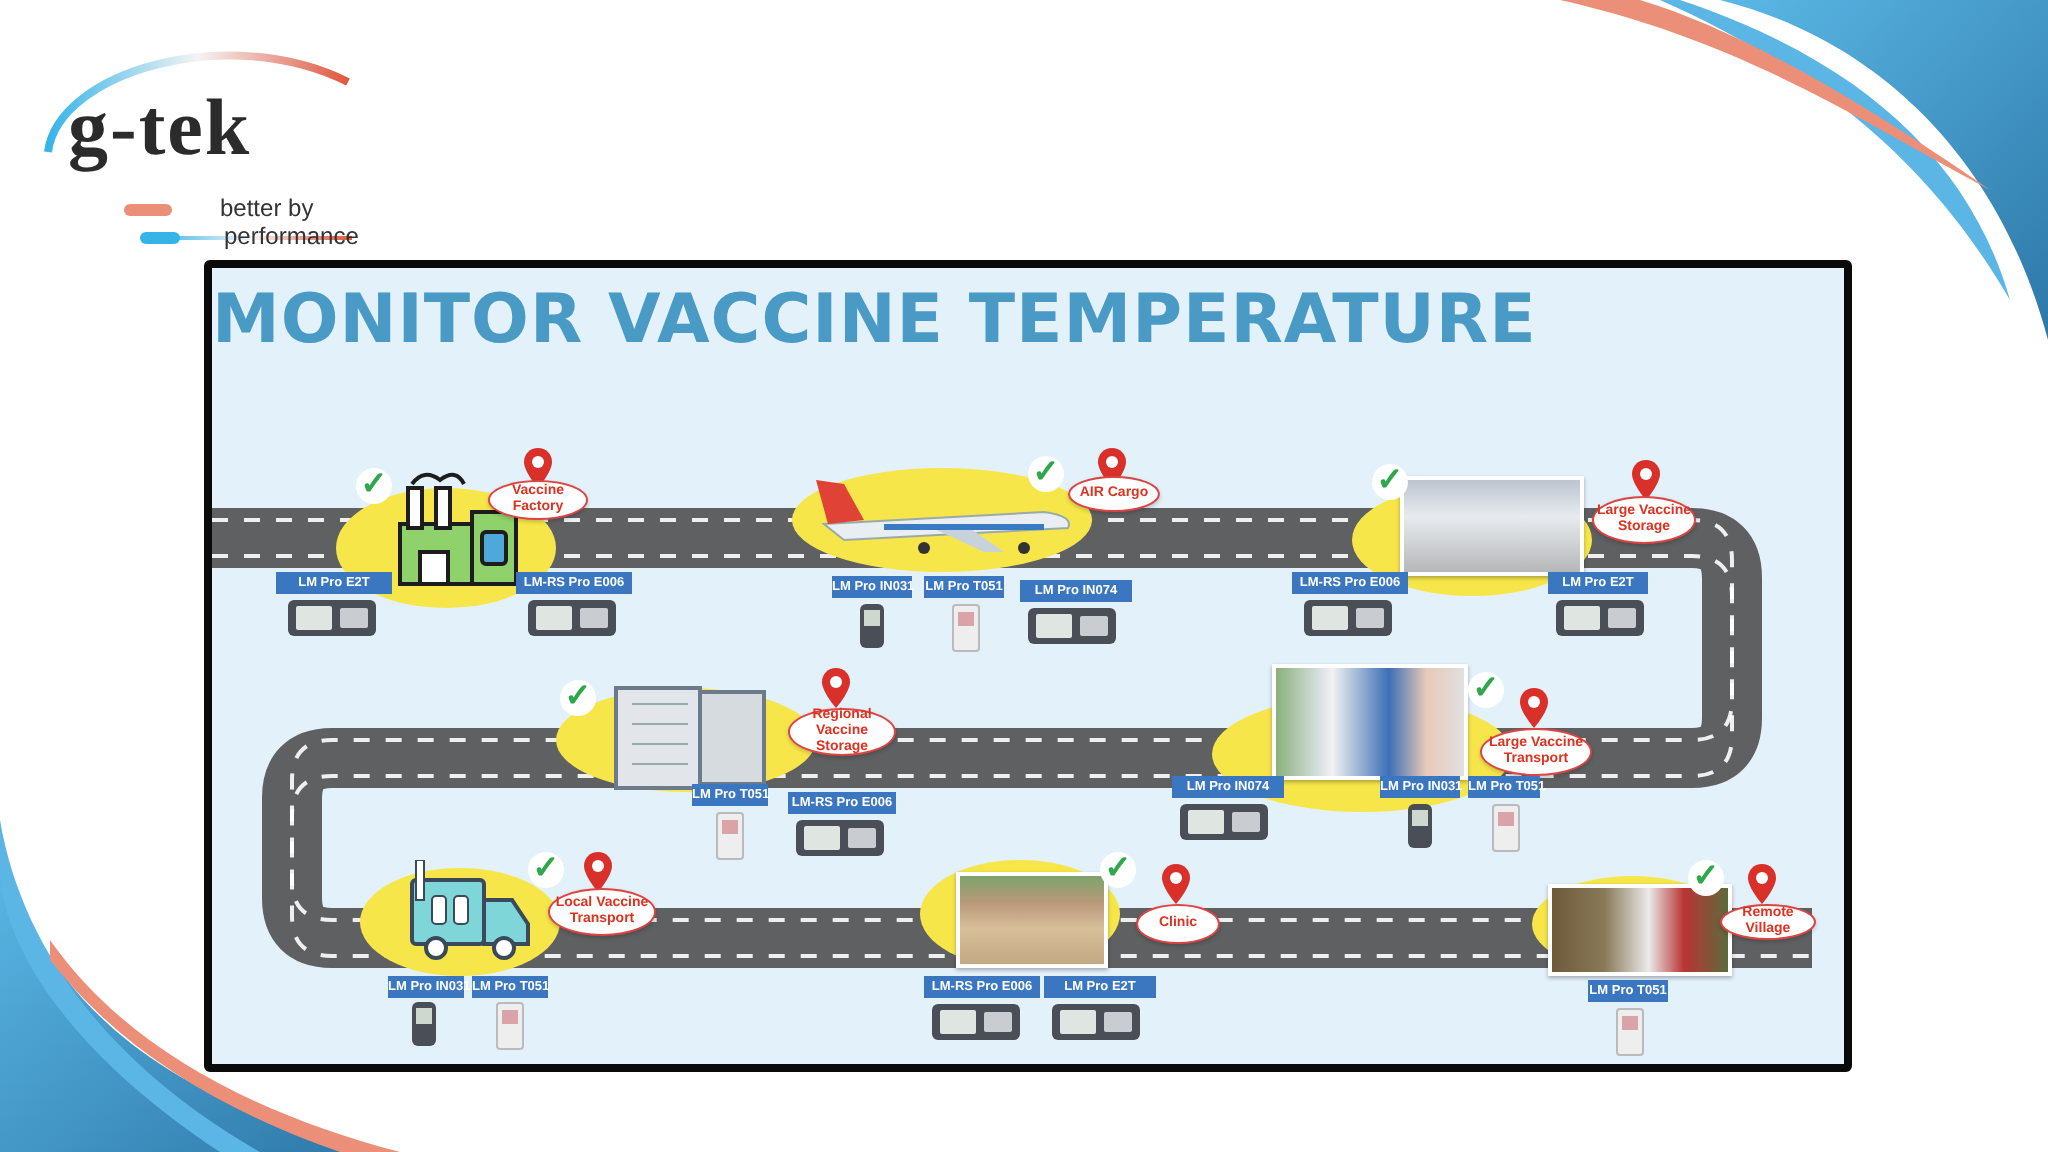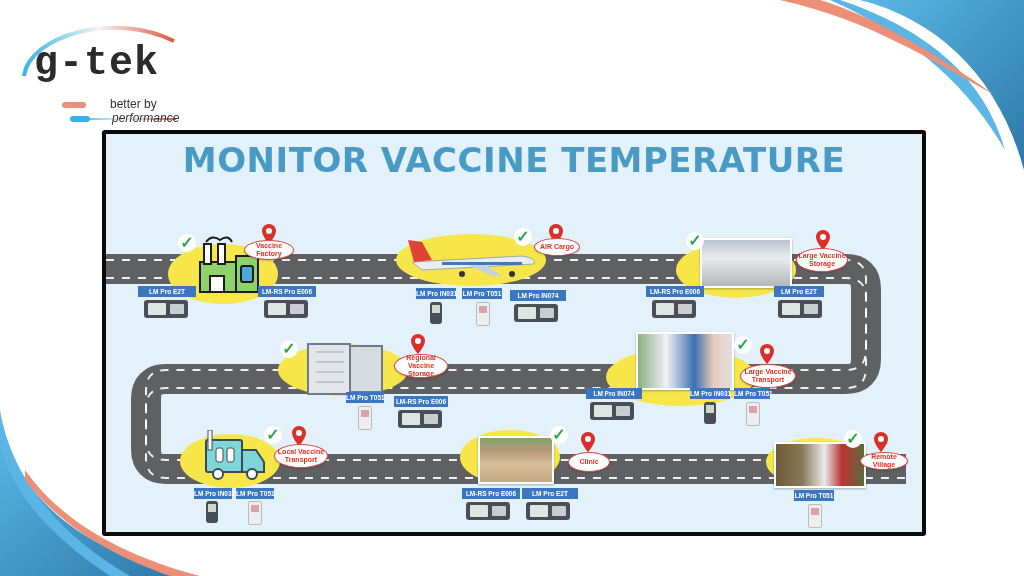--- a/index.html
+++ b/index.html
@@ -1,27 +1,27 @@
 <!DOCTYPE html>
 <html><head>
 <meta charset="utf-8">
 <style>
   html, body { margin:0; padding:0; }
   body { width:1024px; height:576px; position:relative; overflow:hidden; background:#ffffff; font-family:"Liberation Sans", sans-serif; }
   .deco { position:absolute; left:0; top:0; width:1024px; height:576px; pointer-events:none; }
   .logo { position:absolute; left:14px; top:16px; width:180px; height:110px; }
-  .logo-word { position:absolute; left:20px; top:28px; font-family:Liberation Mono, monospace; font-size:40px; font-weight:bold; color:#2b2b2b; letter-spacing:1px; line-height:40px; }
+  .logo-word { position:absolute; left:20px; top:28px; font-family:Liberation Serif, serif; font-size:40px; font-weight:bold; color:#2b2b2b; letter-spacing:1px; line-height:40px; }
   .tag1, .tag2 { position:absolute; font-size:12px; color:#333; line-height:13px;padding-left:16px; }
   .tag1 { left:80px; top:82px; }
-  .tag2 { left:82px; top:96px;font-style:italic; }
+  .tag2 { left:82px; top:96px; }
   .pill { position:absolute; height:6px; border-radius:3px; }
   .pill.o { left:48px; top:86px; width:24px; background:#ec8f78; }
   .pill.b { left:56px; top:100px; width:20px; background:#35b4e8; }
   .panel { position:absolute; left:102px; top:130px; width:816px; height:398px; border:4px solid #0a0a0a; border-radius:3px; background:#e3f1fb; overflow:hidden; }
-  .title { position:absolute; left:0; width:100%; top:6px; text-align:center; font-family:"DejaVu Sans", sans-serif; font-weight:bold; font-size:34px; color:#4a9ac6; letter-spacing:0.5px; }
+  .title { position:absolute; left:0; width:100%; top:6px; text-align:left; font-family:"DejaVu Sans", sans-serif; font-weight:bold; font-size:34px; color:#4a9ac6; letter-spacing:0.5px; }
   .subtitle { position:absolute; left:0; width:100%; top:54px; text-align:center; font-family:"DejaVu Sans", sans-serif; font-size:25px; color:#2c2c2c; letter-spacing:1px; }
   .road { position:absolute; left:0; top:0; width:816px; height:398px; }
   .station { position:absolute; }
   .blob { position:absolute; background:#f7e64a; border-radius:50%; }
   .photo { position:absolute; border:2px solid #fff; box-shadow:0 1px 2px rgba(0,0,0,0.3); }
   .check { position:absolute; width:18px; height:18px; border-radius:50%; background:#fff; color:#2ea84a; font-weight:bold; font-size:16px; line-height:18px; text-align:center; }
   .pin { position:absolute; width:14px; height:20px; }
   .loc { position:absolute; background:#fff; border:1px solid #d44; border-radius:50%; color:#d32; font-size:7px; font-weight:bold; text-align:center; display:flex; align-items:center; justify-content:center; line-height:8px; box-shadow:0 1px 2px rgba(0,0,0,0.2); }
   .dlabel { position:absolute; background:#3b76c0; color:#fff; font-size:6.5px; font-weight:bold; text-align:center; height:11px; line-height:11px; white-space:nowrap; }
   .dev-wide { position:absolute; width:44px; height:18px; background:#4a4f57; border-radius:3px; }

